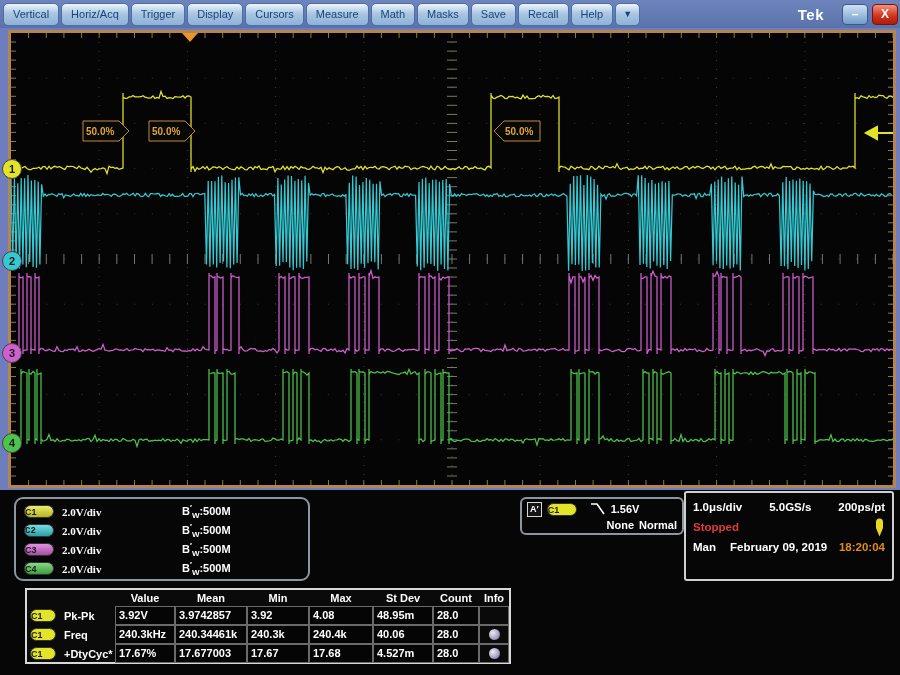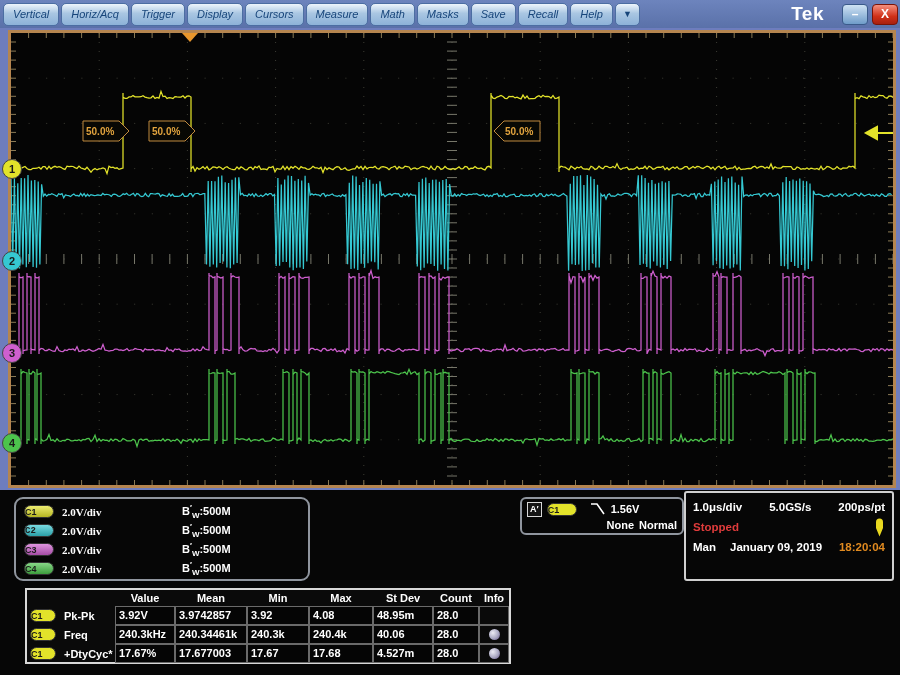--- a/index.html
+++ b/index.html
@@ -3,24 +3,24 @@
 <meta charset="utf-8">
 <style>
   html,body{margin:0;padding:0;}
   body{width:900px;height:675px;position:relative;overflow:hidden;background:#060606;
        font-family:"Liberation Sans",sans-serif;-webkit-font-smoothing:antialiased;}
   
   .menubar{position:absolute;left:0;top:0;width:900px;height:28px;background:linear-gradient(#6d84bd,#5a71a9);
            display:flex;align-items:center;padding:0 2px;box-sizing:border-box;}
   .mbtn{height:21px;line-height:21px;padding:0 9px;margin:0 1px;border-radius:5px;
         background:linear-gradient(#eef5fc,#a9c6e2 45%,#8db2d8);border:1px solid #4c6ea2;
-        color:#17457a;font-size:11px;cursor:default;white-space:nowrap;font-style:italic;}
+        color:#17457a;font-size:11px;cursor:default;white-space:nowrap;}
   .mbtn.small{padding:0 7px;font-size:9px;}
   .mspacer{flex:1;}
-  .brand{color:#fff;font-weight:bold;font-size:19px;margin-right:14px;letter-spacing:.5px;}
+  .brand{color:#fff;font-weight:bold;font-size:15px;margin-right:14px;letter-spacing:.5px;}
   .winbtn{width:24px;height:19px;border-radius:4px;margin-left:4px;text-align:center;line-height:18px;
           font-weight:bold;font-size:12px;color:#fff;border:1px solid #3a5a8a;}
   .minb{background:linear-gradient(#cfe2f4,#6f9cc9);}
   .closeb{background:linear-gradient(#f49080,#d03018 60%,#a82010);border-color:#7a1408;}
   
   .mainarea{position:absolute;left:0;top:28px;width:900px;height:462px;background:#6e7dbd;}
   .plotframe{position:absolute;left:8px;top:2px;width:882px;height:452px;background:#050505;
              border:3px solid #b5854f;}
   .plotframe svg{display:block;}
   .chbadge{position:absolute;left:2px;width:18px;height:18px;border-radius:50%;border:1px solid #444;
@@ -160,21 +160,21 @@
       <span>200ps/pt</span>
     </div>
     <div class="tbline" style="justify-content:space-between;">
       <span id="acq-status" style="color: rgb(224, 60, 60);">Stopped</span>
       <svg width="11" height="21">
           <path d="M5.5,1.5 a3.5,3.5 0 0 1 3.5,3.5 v6 l-3.5,8.5 l-3.5,-8.5 v-6 a3.5,3.5 0 0 1 3.5,-3.5 z" fill="#e8d820"></path>
         </svg>
     </div>
     <div class="tbline">
       <span>Man</span>
-      <span class="midl">January 09, 2019</span>
+      <span class="midl">February 09, 2019</span>
       <span id="clock" style="color: rgb(224, 138, 32);">18:20:04</span>
     </div>
   </div>
 
   <div class="panel mtable">
     <div class="mgrid" id="mt-head">
         <div class="mhead"></div>
         <div class="mhead">Value</div>
         <div class="mhead">Mean</div>
         <div class="mhead">Min</div>

